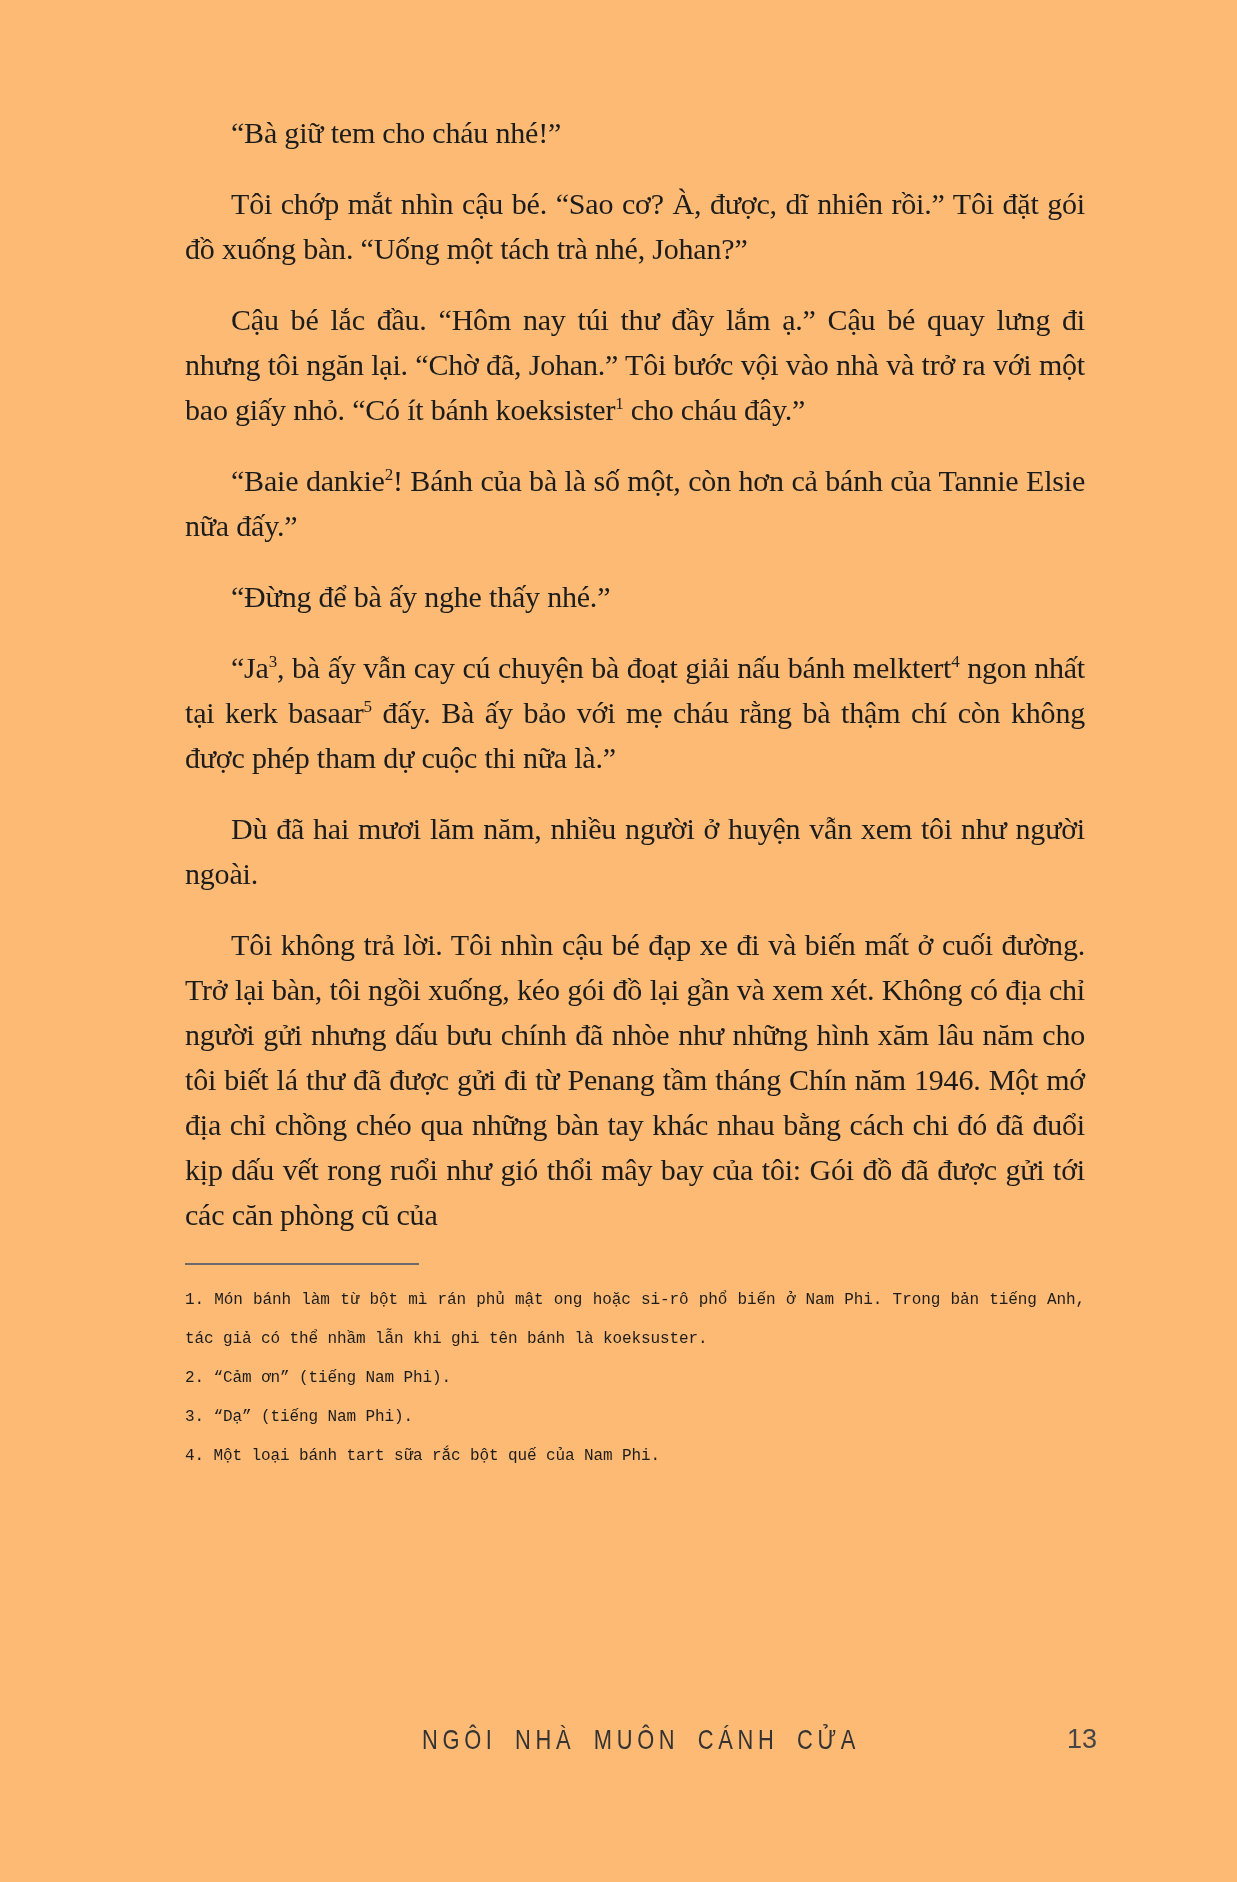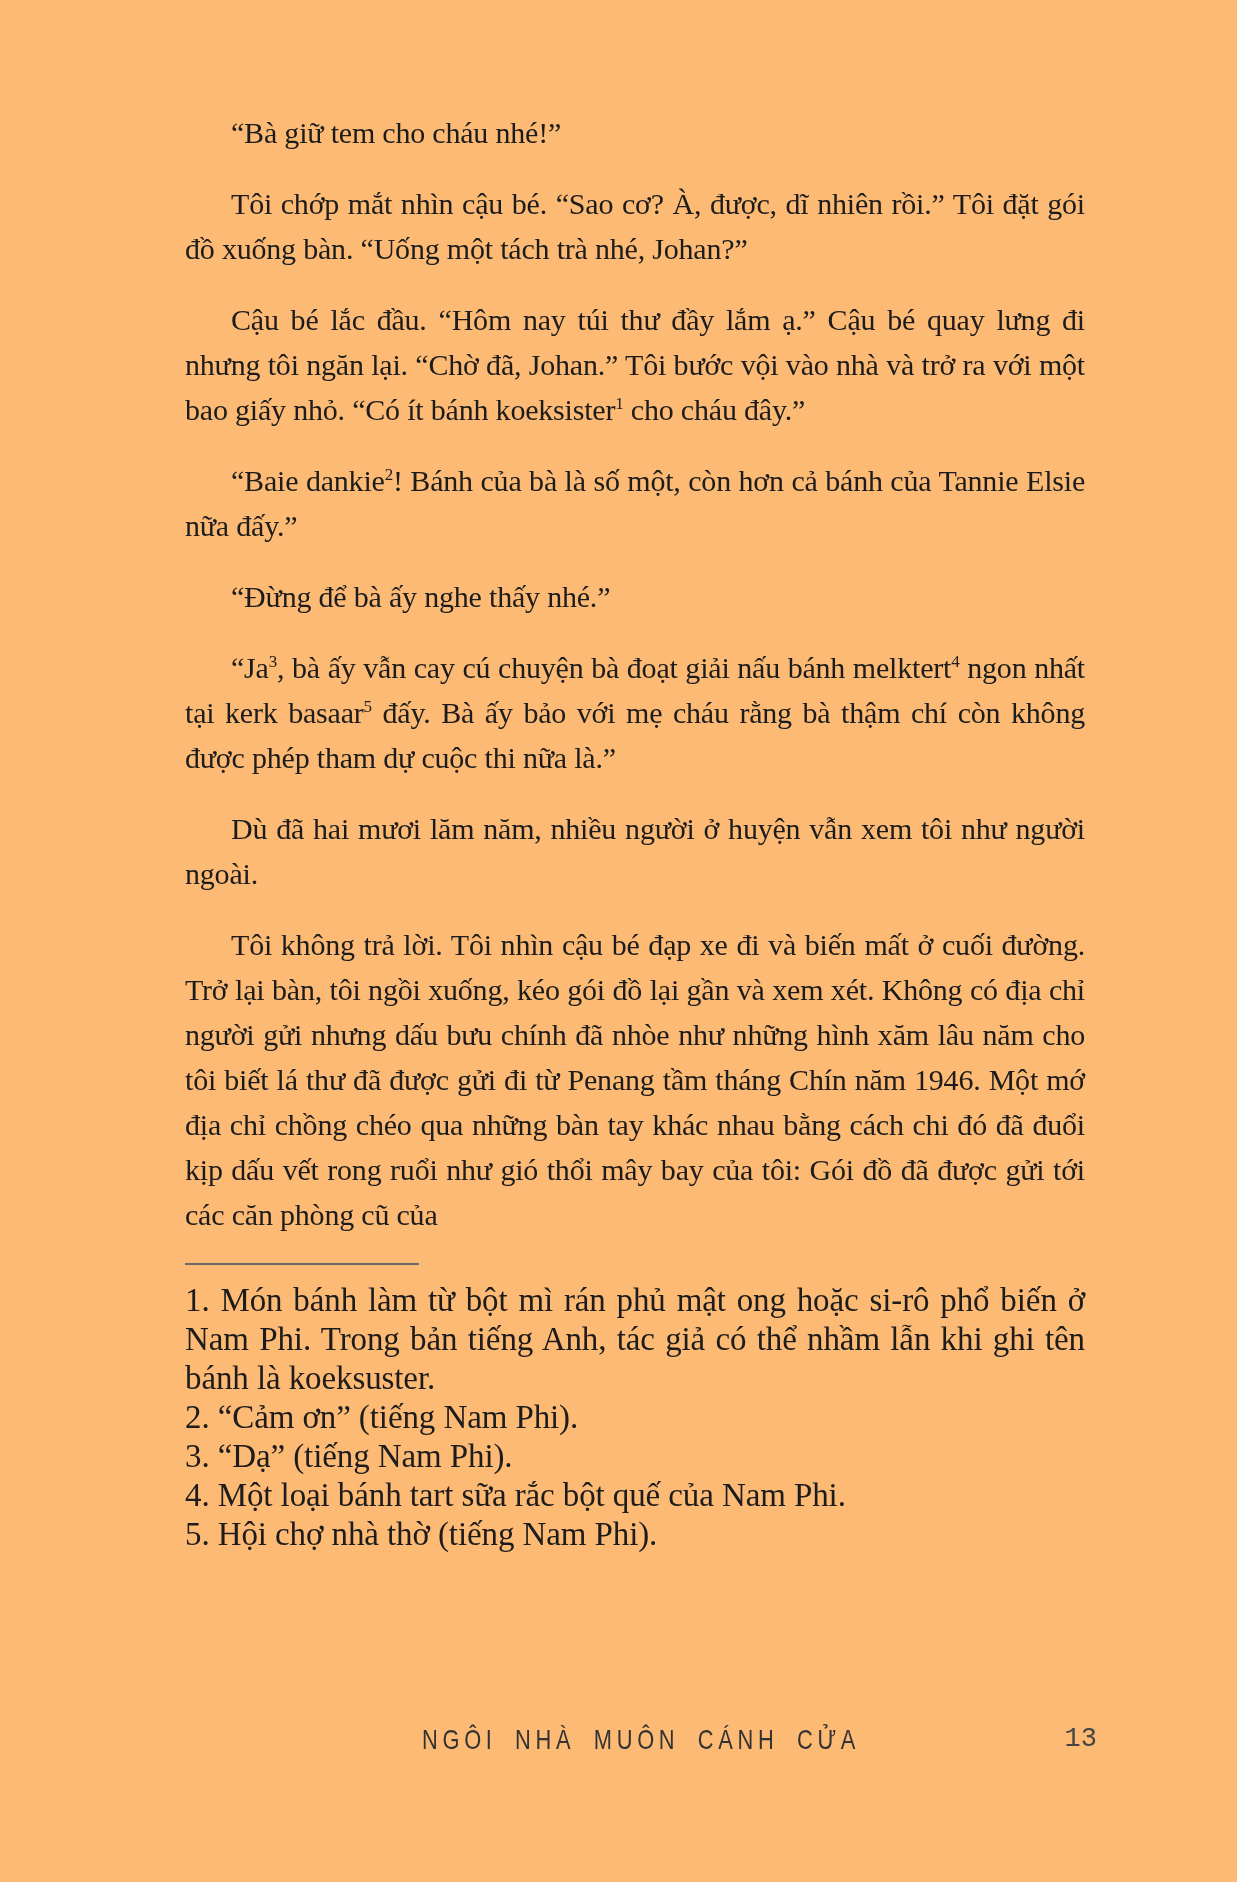--- a/index.html
+++ b/index.html
@@ -35,25 +35,26 @@
     line-height: 0;
     vertical-align: super;
   }
   .fn-separator {
     border: none;
     border-top: 2px solid #6a6a6a;
     width: 234px;
     margin: 22px 0 16px 0;
   }
   .footnotes .footnote {
-    font-size: 33px;
+    font-size: 16px;
     line-height: 39px;
     margin: 0;
     text-align: justify;
     letter-spacing: -0.1px;
+    font-family: Liberation Mono, monospace;
   }
   .footer {
     position: absolute;
     left: 185px;
     right: 140px;
     top: 1720px;
     height: 44px;
   }
   .footer-title {
     position: absolute;
@@ -66,21 +67,21 @@
     font-weight: 400;
     letter-spacing: 6px;
     word-spacing: 10px;
     color: #333333;
     white-space: nowrap;
   }
   .footer-page {
     position: absolute;
     right: 0;
     top: 4px;
-    font-family: Liberation Mono, monospace;
+    font-family: Liberation Sans, sans-serif;
     font-size: 27px;
     color: #454545;
   }
 </style>
 </head>
 <body>
 
 <div class="page">
 
   <div class="content">
@@ -95,21 +96,20 @@
         <p class="body-par">Tôi không trả lời. Tôi nhìn cậu bé đạp xe đi và biến mất ở cuối đường. Trở lại bàn, tôi ngồi xuống, kéo gói đồ lại gần và xem xét. Không có địa chỉ người gửi nhưng dấu bưu chính đã nhòe như những hình xăm lâu năm cho tôi biết lá thư đã được gửi đi từ Penang tầm tháng Chín năm 1946. Một mớ địa chỉ chồng chéo qua những bàn tay khác nhau bằng cách chi đó đã đuổi kịp dấu vết rong ruổi như gió thổi mây bay của tôi: Gói đồ đã được gửi tới các căn phòng cũ của</p>
       </div>
 
     <hr class="fn-separator">
 
     <div class="footnotes">
         <p class="footnote">1. Món bánh làm từ bột mì rán phủ mật ong hoặc si-rô phổ biến ở Nam Phi. Trong bản tiếng Anh, tác giả có thể nhầm lẫn khi ghi tên bánh là koeksuster.</p>
         <p class="footnote">2. “Cảm ơn” (tiếng Nam Phi).</p>
         <p class="footnote">3. “Dạ” (tiếng Nam Phi).</p>
         <p class="footnote">4. Một loại bánh tart sữa rắc bột quế của Nam Phi.</p>
-        <p class="footnote">5. Hội chợ nhà thờ (tiếng Nam Phi).</p>
       </div>
   </div>
 
   <div class="footer">
     <div class="footer-title">NGÔI NHÀ MUÔN CÁNH CỬA</div>
     <div class="footer-page">13</div>
   </div>
 
 </div>
 

